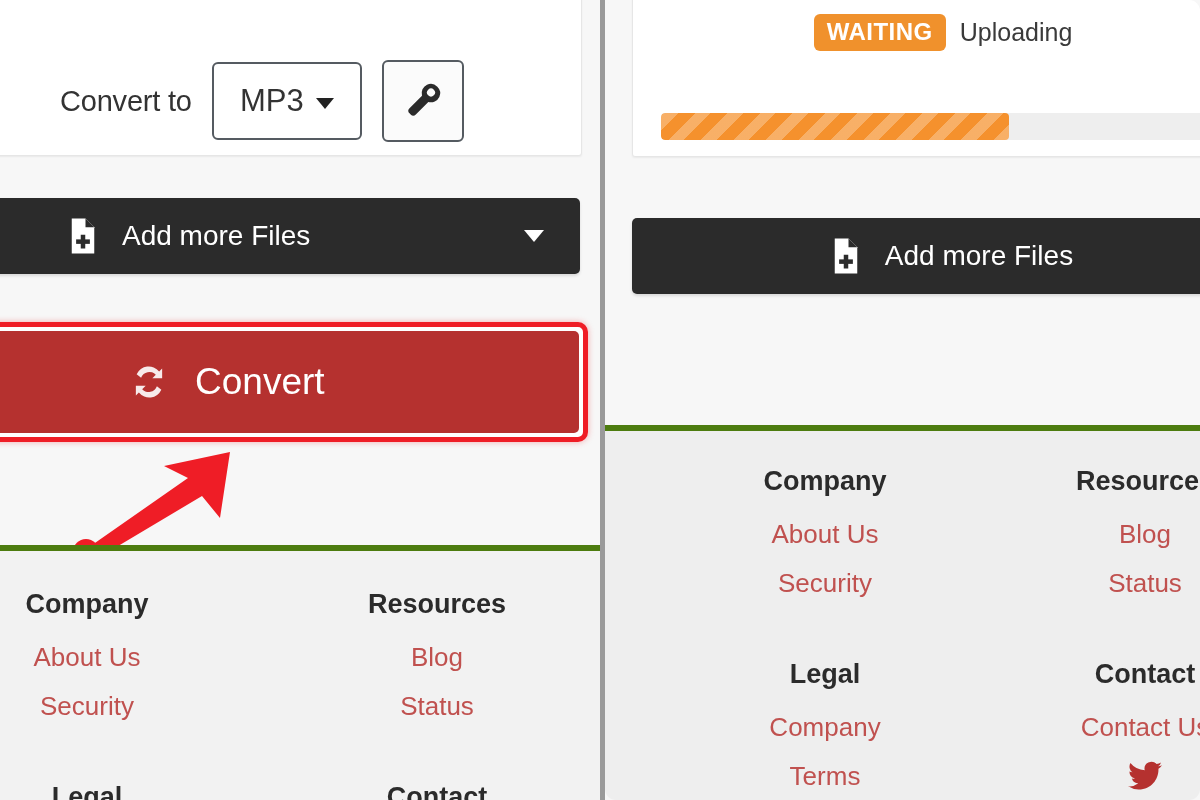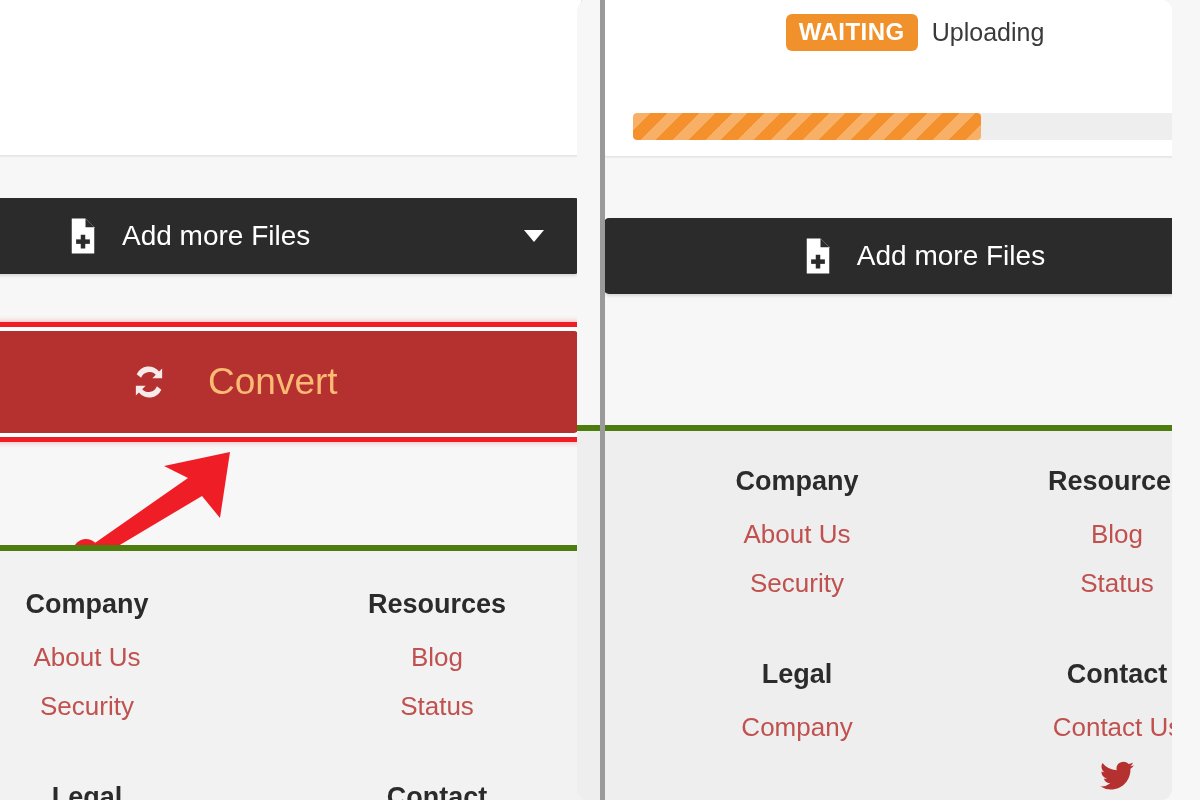--- a/index.html
+++ b/index.html
@@ -22,21 +22,21 @@
 
   
   .panel {
     position: absolute;
     top: 0;
     height: 800px;
     overflow: hidden;
     background: #f7f7f7;
   }
   #panel-left  { left: 0;   width: 600px; }
-  #panel-right { left: 577px; width: 595px; border-radius: 11px; }
+  #panel-right { left: 605px; width: 595px; border-radius: 11px; }
 
   .panel-divider {
     position: absolute;
     top: 0;
     left: 600px;
     width: 5px;
     height: 800px;
     background: #9a9a9a;
     z-index: 40;
   }
@@ -229,23 +229,22 @@
     box-sizing: border-box;
   }
   .convert-inner {
     display: flex;
     align-items: center;
     gap: 26px;
     margin-left: 190px;
   }
   .convert-label {
     font-size: 37px;
-    color: #fdba74;
+    color: #ffffff;
     white-space: nowrap;
-    margin-left: 13px;
   }
 
   
   .pointer-arrow {
     position: absolute;
     left: 60px;
     top: 440px;
     width: 190px;
     height: 120px;
   }
@@ -297,20 +296,34 @@
 </style>
 </head>
 <body>
 
 <div id="screen">
 
   <div class="panel" id="panel-left">
 
     <div class="card" id="card-left"></div>
 
+    <div class="convert-row">
+      <span class="convert-to-label">Convert to</span>
+
+      <div class="format-select">
+        <span>MP3</span>
+        <span class="chev-down"></span>
+      </div>
+
+      <div class="wrench-btn">
+        <svg width="40" height="40" viewBox="0 0 24 24">
+          <path fill="#2b2b2b" d="M20.6 3.4a5.6 5.6 0 0 0-6.2-1.2 5.6 5.6 0 0 0-3 6.6L3.9 16.3a2.2 2.2 0 0 0 0 3.1l0.7 0.7a2.2 2.2 0 0 0 3.1 0l7.5-7.5a5.6 5.6 0 0 0 6.6-3 5.6 5.6 0 0 0-1.2-6.2zm-2.1 5.2a2.4 2.4 0 1 1-3.4-3.4 2.4 2.4 0 0 1 3.4 3.4z"></path>
+        </svg>
+      </div>
+    </div>
 
     <div class="addfiles-btn" id="addfiles-left">
       <div class="addfiles-inner">
         <svg width="30" height="36" viewBox="0 0 24 28">
           <path fill="#ffffff" d="M3 0h11l7 7v21H3z"></path>
           <path fill="#2b2b2b" d="M14 0v7h7z"></path>
           <rect x="10.2" y="13" width="3.6" height="11" fill="#2b2b2b"></rect>
           <rect x="6.5" y="16.7" width="11" height="3.6" fill="#2b2b2b"></rect>
         </svg>
         <span class="addfiles-label">Add more Files</span>
@@ -380,20 +393,21 @@
     </div>
 
     <div class="footer" id="footer-right">
       <div class="footer-cols">
         <div class="footer-col">
           <div class="footer-head">Company</div>
           <a class="footer-link">About Us</a>
           <a class="footer-link">Security</a>
           <div class="footer-head second">Legal</div>
           <a class="footer-link">Company</a>
+          <a class="footer-link">Terms</a>
         </div>
         <div class="footer-col">
           <div class="footer-head">Resources</div>
           <a class="footer-link">Blog</a>
           <a class="footer-link">Status</a>
           <div class="footer-head second">Contact</div>
           <a class="footer-link">Contact Us</a>
           <div class="twitter-wrap">
             <svg width="34" height="30" viewBox="0 0 24 20">
               <path fill="#b5312f" d="M24 2.4a9.6 9.6 0 0 1-2.8.8A4.9 4.9 0 0 0 23.3.4a9.7 9.7 0 0 1-3.1 1.2A4.9 4.9 0 0 0 11.8 6a13.9 13.9 0 0 1-10.1-5.1 4.9 4.9 0 0 0 1.5 6.5A4.8 4.8 0 0 1 1 6.8v0.1a4.9 4.9 0 0 0 3.9 4.8 4.9 4.9 0 0 1-2.2 0.1 4.9 4.9 0 0 0 4.6 3.4A9.9 9.9 0 0 1 0 17.3a13.9 13.9 0 0 0 7.5 2.2c9.1 0 14-7.5 14-14v-0.6A9.9 9.9 0 0 0 24 2.4z"></path>

